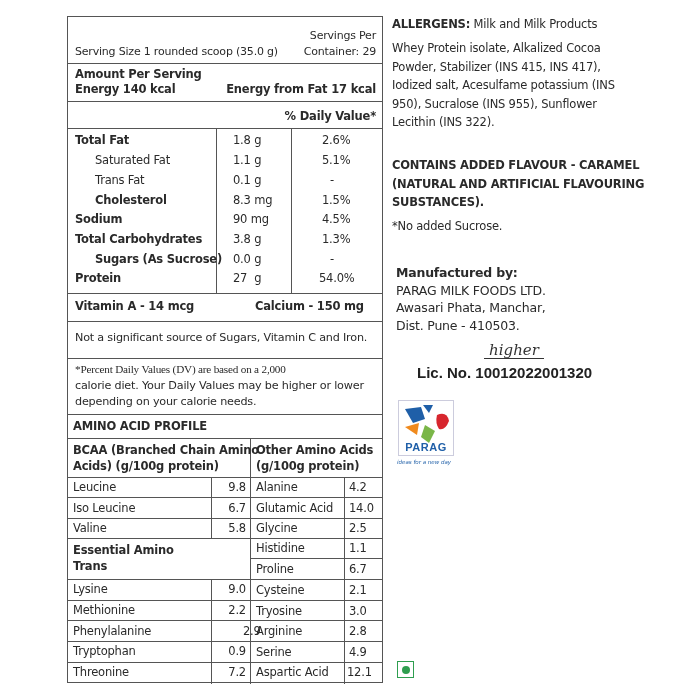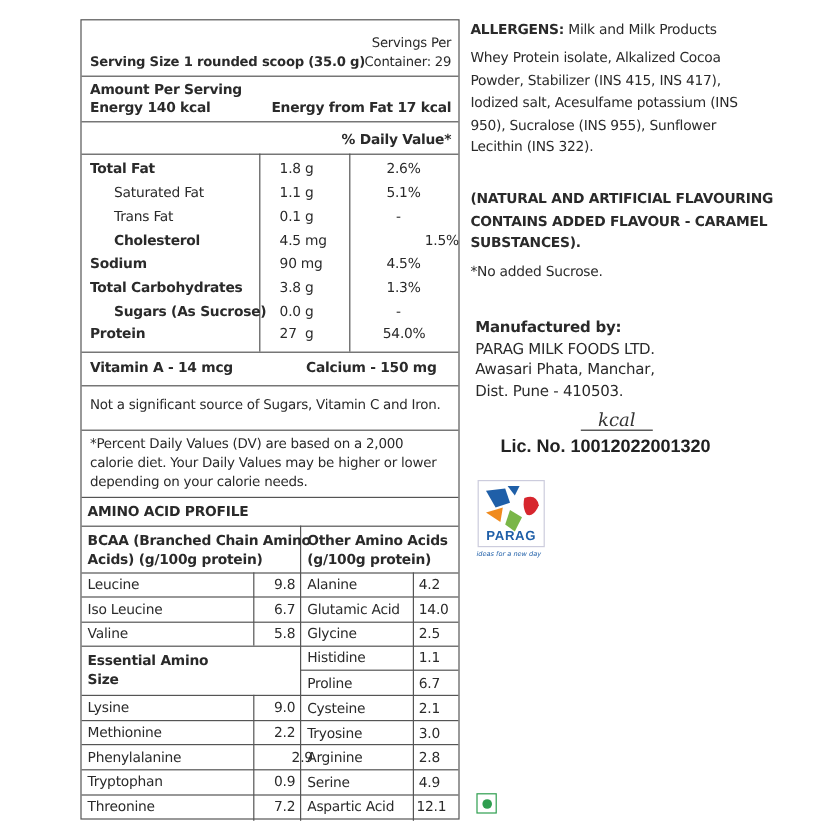--- a/index.html
+++ b/index.html
@@ -14,21 +14,21 @@
   .title { font-size: 17px; font-weight: bold; letter-spacing: 0.2px; color: #222; }
   .r { text-align: right; }
   .right { position: absolute; left: 392px; width: 300px; font-size: 11.5px; line-height: 18.5px; letter-spacing: -0.2px; color: #2a2a2a; }
   .right b { font-weight: bold; }
 </style>
 </head>
 <body>
 
 <div class="label">
 
-  <div class="t" style="left:7px;top:28px;font-size:11px;font-weight:bold;">Serving Size 1 rounded scoop (35.0 g)</div>
+  <div class="t" style="left:7px;top:28px;font-size:11px;">Serving Size 1 rounded scoop (35.0 g)</div>
   <div class="t r" style="right:6px;top:12px;font-size:11px;">Servings Per</div>
   <div class="t r" style="right:6px;top:28px;font-size:11px;">Container: 29</div>
   <div class="hline" style="top:46px;"></div>
 
   <div class="t b" style="left:7px;top:50px;">Amount Per Serving</div>
   <div class="t b" style="left:7px;top:65px;">Energy 140 kcal</div>
   <div class="t b r" style="right:6px;top:65px;">Energy from Fat 17 kcal</div>
   <div class="hline" style="top:84px;"></div>
 
   <div class="t b r" style="right:6px;top:92px;">% Daily Value*</div>
@@ -47,22 +47,22 @@
     <div class="t" style="left:165px;top:136px;">1.1 g</div>
     <div class="t" style="left:254px;top:136px;">5.1%</div>
   </div>
   <div>
     <div class="t" style="left:27px;top:156px;">Trans Fat</div>
     <div class="t" style="left:165px;top:156px;">0.1 g</div>
     <div class="t" style="left:262px;top:156px;">-</div>
   </div>
   <div>
     <div class="t b" style="left:7px;top:176px;margin-left:20px;">Cholesterol</div>
-    <div class="t" style="left:165px;top:176px;">4.5 mg</div>
-    <div class="t" style="left:254px;top:176px;margin-left:32px;">1.5%</div>
+    <div class="t" style="left:165px;top:176px;">8.3 mg</div>
+    <div class="t" style="left:254px;top:176px;">1.5%</div>
   </div>
   <div>
     <div class="t b" style="left:7px;top:195px;">Sodium</div>
     <div class="t" style="left:165px;top:195px;">90 mg</div>
     <div class="t" style="left:254px;top:195px;">4.5%</div>
   </div>
   <div>
     <div class="t b" style="left:7px;top:215px;text-align:right;">Total Carbohydrates</div>
     <div class="t" style="left:165px;top:215px;">3.8 g</div>
     <div class="t" style="left:254px;top:215px;">1.3%</div>
@@ -79,21 +79,21 @@
   </div>
   <div class="hline" style="top:276px;"></div>
 
   <div class="t b" style="left:7px;top:282px;">Vitamin A - 14 mcg</div>
   <div class="t b" style="left:187px;top:282px;">Calcium - 150 mg</div>
   <div class="hline" style="top:304px;"></div>
 
   <div class="t" style="left:7px;top:314px;font-size:11.2px;">Not a significant source of Sugars, Vitamin C and Iron.</div>
   <div class="hline" style="top:341px;"></div>
 
-  <div class="t" style="left:7px;top:346px;font-size:11.2px;">*Percent Daily Values (DV) are based on a 2,000</div>
+  <div class="t" style="left:7px;top:346px;font-size:11.2px;font-family:Liberation Serif, serif;">*Percent Daily Values (DV) are based on a 2,000</div>
   <div class="t" style="left:7px;top:362px;font-size:11.2px;">calorie diet. Your Daily Values may be higher or lower</div>
   <div class="t" style="left:7px;top:378px;font-size:11.2px;">depending on your calorie needs.</div>
   <div class="hline" style="top:397px;"></div>
 
   <div class="t b" style="left:5px;top:402px;">AMINO ACID PROFILE</div>
   <div class="hline" style="top:421px;"></div>
 
   <div class="vline" style="left:182px;top:421px;height:246px;"></div>
   <div class="t b" style="left:5px;top:426px;">BCAA (Branched Chain Amino</div>
   <div class="t b" style="left:5px;top:442px;">Acids) (g/100g protein)</div>
@@ -126,21 +126,21 @@
   <div class="abs" style="left:182px;right:0;top:645px;border-top:1.5px solid #555;"></div>
 
   <div class="t" style="left:5px;top:463px;text-align:center;">Leucine</div>
   <div class="t r" style="left:143px;width:35px;top:463px;">9.8</div>
   <div class="t" style="left:5px;top:484px;">Iso Leucine</div>
   <div class="t r" style="left:143px;width:35px;top:484px;">6.7</div>
   <div class="t" style="left:5px;top:504px;">Valine</div>
   <div class="t r" style="left:143px;width:35px;top:504px;">5.8</div>
 
   <div class="t b" style="left:5px;top:526px;">Essential Amino</div>
-  <div class="t b" style="left:5px;top:542px;">Size</div>
+  <div class="t b" style="left:5px;top:542px;">Trans</div>
 
   <div class="t" style="left:5px;top:565px;">Lysine</div>
   <div class="t r" style="left:143px;width:35px;top:565px;">9.0</div>
   <div class="t" style="left:5px;top:586px;">Methionine</div>
   <div class="t r" style="left:143px;width:35px;top:586px;">2.2</div>
   <div class="t" style="left:5px;top:607px;">Phenylalanine</div>
   <div class="t r" style="left:143px;width:35px;top:607px;padding-left:32px;">2.9</div>
   <div class="t" style="left:5px;top:627px;">Tryptophan</div>
   <div class="t r" style="left:143px;width:35px;top:627px;">0.9</div>
   <div class="t" style="left:5px;top:648px;">Threonine</div>
@@ -172,34 +172,34 @@
   <b>ALLERGENS:</b><span> Milk and Milk Products</span>
 </div>
 <div class="right" style="top:39px;">
   <div>Whey Protein isolate,  Alkalized Cocoa</div>
   <div>Powder, Stabilizer (INS 415, INS 417),</div>
   <div>Iodized salt, Acesulfame potassium (INS</div>
   <div>950), Sucralose (INS 955), Sunflower</div>
   <div>Lecithin (INS 322).</div>
 </div>
 <div class="right" style="top:156px;font-weight:bold;">
+  <div>CONTAINS ADDED FLAVOUR - CARAMEL</div>
   <div>(NATURAL AND ARTIFICIAL FLAVOURING</div>
-  <div>CONTAINS ADDED FLAVOUR - CARAMEL</div>
   <div>SUBSTANCES).</div>
 </div>
 <div class="right" style="top:217px;">*No added Sucrose.</div>
 
 <div class="right" style="left:396px;top:264px;font-size:12.5px;line-height:17.5px;">
   <div class="b" style="font-weight:bold;">Manufactured by:</div>
   <div>PARAG MILK FOODS LTD.</div>
   <div>Awasari Phata, Manchar,</div>
   <div>Dist. Pune - 410503.</div>
 </div>
 
-<div class="abs" style="left:484px;top:342px;width:60px;text-align:center;font-family:'DejaVu Serif',serif;font-style:italic;font-size:15px;color:#333;border-bottom:1px solid #333;line-height:16px;">kcal</div>
+<div class="abs" style="left:484px;top:342px;width:60px;text-align:center;font-family:'DejaVu Serif',serif;font-style:italic;font-size:15px;color:#333;border-bottom:1px solid #333;line-height:16px;">higher</div>
 <div class="abs" style="left:417px;top:364px;font-family:'Liberation Sans',sans-serif;font-weight:bold;font-size:15px;color:#222;">Lic. No. 10012022001320</div>
 
 <div class="abs" style="left:398px;top:400px;width:56px;height:56px;border:1px solid #ccd;">
   <svg width="56" height="44" viewBox="0 0 56 44">
     <path d="M6 8 L22 6 L26 18 L14 22 Z" fill="#1f5fa8"></path>
     <path d="M24 4 L34 4 L30 12 Z" fill="#1f5fa8"></path>
     <path d="M38 14 Q48 10 50 20 Q46 30 40 28 Q36 22 38 14 Z" fill="#d7262e"></path>
     <path d="M6 26 L20 22 L18 34 Z" fill="#f08a1d"></path>
     <path d="M26 24 L36 30 L30 42 L22 36 Z" fill="#7ab648"></path>
     <circle cx="28" cy="18" r="2" fill="#ffffff"></circle>

